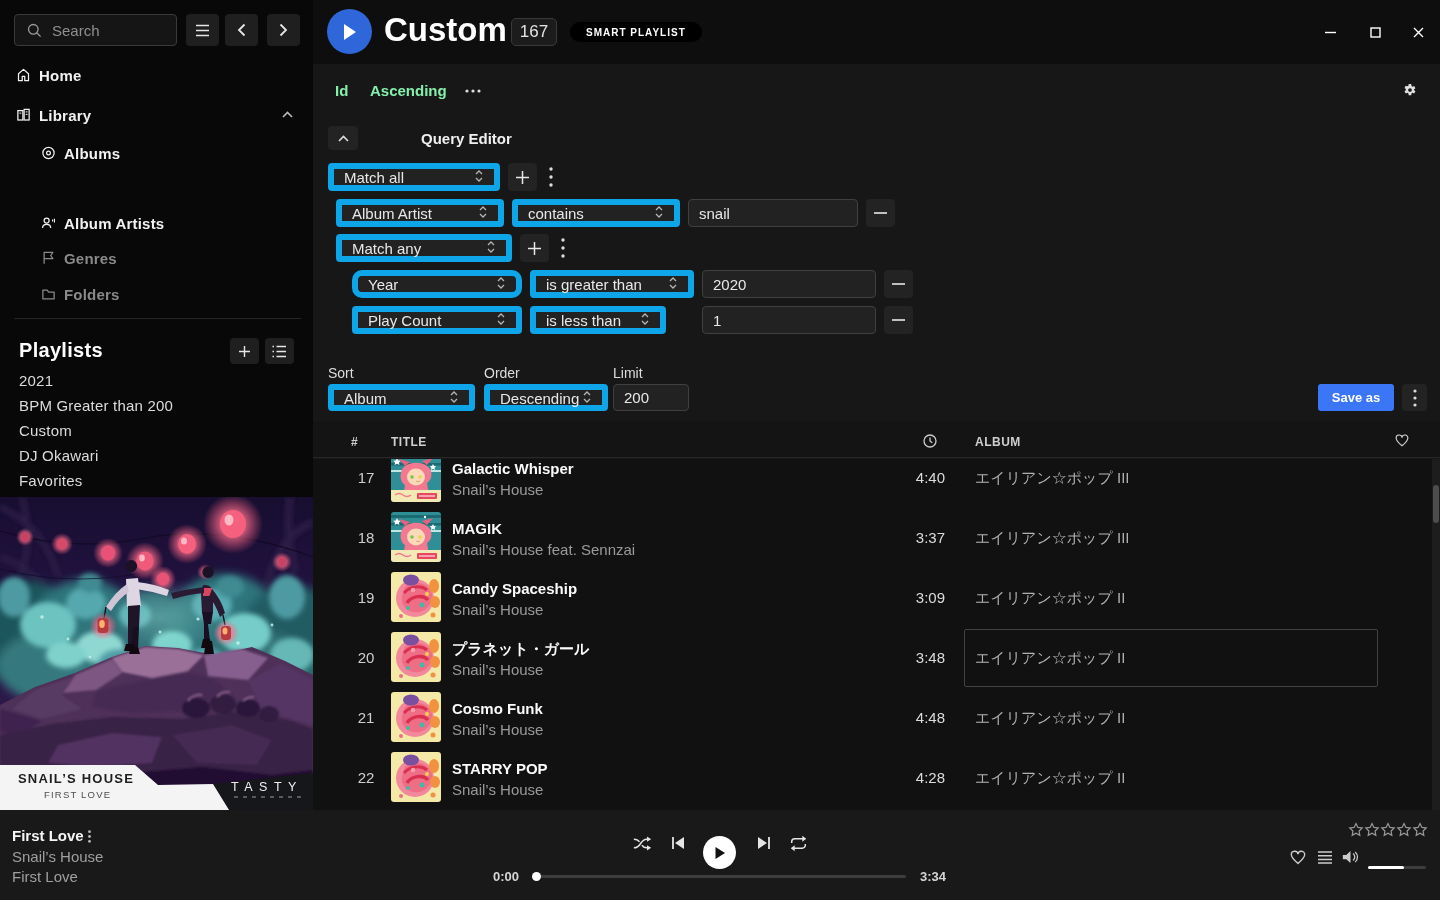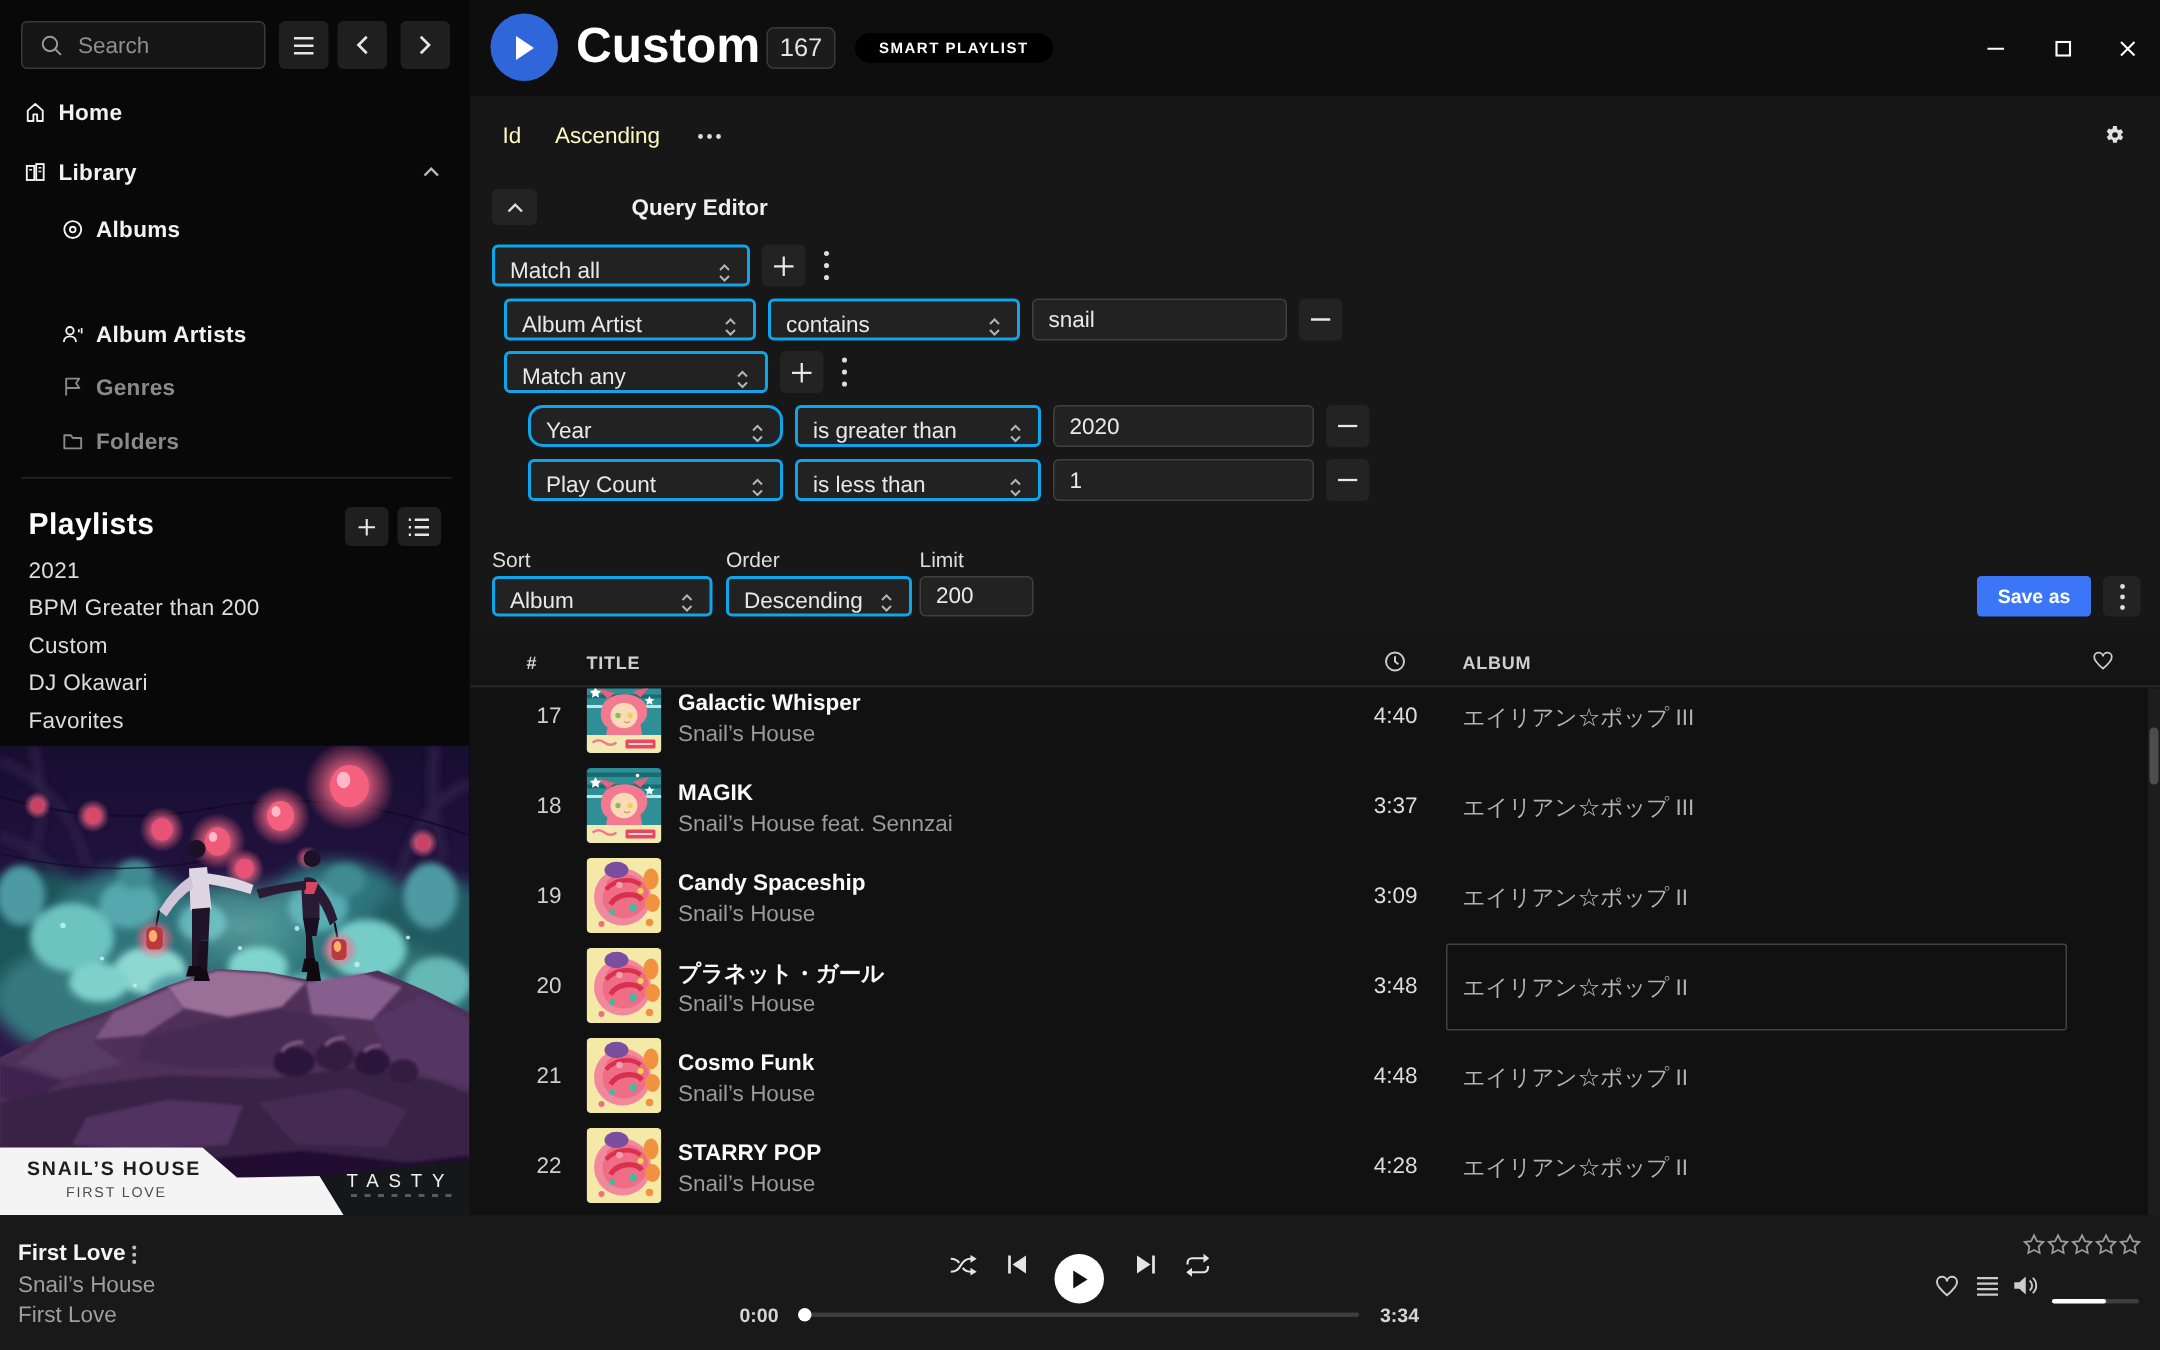--- a/index.html
+++ b/index.html
@@ -24,26 +24,26 @@
 
   
   #main { position:absolute; left:313px; top:0; right:0; height:810px; background:#171717; }
   #mheader { position:absolute; left:0; top:0; right:0; height:64px; background:#0e0e0e; }
   #playbig { position:absolute; left:14px; top:9px; width:45px; height:45px; border-radius:50%; background:#2f67da; display:flex; align-items:center; justify-content:center; }
   #ptitle { position:absolute; left:71px; top:11px; font-size:33px; font-weight:bold; color:#fff; letter-spacing:0; }
   #badge167 { position:absolute; left:198px; top:18px; width:46px; height:28px; background:#1c1c1c; border:1px solid #3a3a3a; border-radius:5px; color:#e3e3e3; font-size:17px; display:flex; align-items:center; justify-content:center; }
   #smartpl { position:absolute; left:257px; top:22px; height:20px; padding:0 16px; background:#000; border-radius:10px; color:#fff; font-size:10px; font-weight:bold; letter-spacing:1px; display:flex; align-items:center; }
   .wctl { position:absolute; top:25px; width:15px; height:15px; }
   #toolbar { position:absolute; left:0; top:64px; right:0; height:52px; }
-  .tbtxt { font-size:15px; font-weight:normal; color:#fef9c3; position:absolute; }
+  .tbtxt { font-size:15px; font-weight:bold; color:#86efac; position:absolute; }
 
   
   .qbtn { position:absolute; background:#232323; border-radius:4px; display:flex; align-items:center; justify-content:center; }
   .qlabel { position:absolute; font-size:15px; font-weight:bold; color:#f0f0f0; }
-  .sel { position:absolute; height:28px; background:#222222; border:2px solid #0ea5e9; border-radius:4px; display:flex; align-items:flex-end; padding:0 10px; font-size:15px; color:#e8e8e8; justify-content:space-between; }
+  .sel { position:absolute; height:28px; background:#222222; border:6px solid #0ea5e9; border-radius:4px; display:flex; align-items:flex-start; padding:0 10px; font-size:15px; color:#e8e8e8; justify-content:space-between; }
   .inp { position:absolute; height:28px; background:#222222; border:1px solid #404040; border-radius:4px; display:flex; align-items:center; padding:0 10px; font-size:15px; color:#e8e8e8; }
   .flabel { position:absolute; font-size:14px; color:#dddddd; }
   #saveas { position:absolute; left:1005px; top:384px; width:76px; height:27px; background:#3b76f6; border-radius:3px; color:#fff; font-size:13px; font-weight:bold; display:flex; align-items:center; justify-content:center; }
 
   
   #thead { position:absolute; left:0; top:421px; right:0; height:37px; background:#141414; border-bottom:1px solid #282828; }
   .thtxt { position:absolute; font-size:12px; font-weight:bold; color:#cfcfcf; letter-spacing:.5px; top:14px; }
   #rows { position:absolute; left:0; top:459px; right:0; height:351px; background:#111111; overflow:hidden; }
   .trow { position:absolute; left:0; width:1127px; height:60px; }
   .tnum { position:absolute; left:38px; width:30px; text-align:center; font-size:15px; color:#cfcfcf; top:22px; }
@@ -171,21 +171,21 @@
         <path d="M0 1 H13" stroke="#e8e8e8" stroke-width="1.6"></path>
       </svg>
     </div>
 
   <div class="sel" style="left:39px; top:306px; width:170px;">
       <span>Play Count</span>
       <svg width="10" height="14" viewBox="0 0 10 14">
         <path d="M2 5 L5 2 L8 5 M2 9 L5 12 L8 9" stroke="#b5b5b5" fill="none" stroke-width="1.3"></path>
       </svg>
     </div>
-  <div class="sel" style="left:217px; top:306px; width:164px;">
+  <div class="sel" style="left:217px; top:306px; width:136px;">
       <span>is less than</span>
       <svg width="10" height="14" viewBox="0 0 10 14">
         <path d="M2 5 L5 2 L8 5 M2 9 L5 12 L8 9" stroke="#b5b5b5" fill="none" stroke-width="1.3"></path>
       </svg>
     </div>
   <div class="inp" style="left:389px; top:306px; width:174px;">1</div>
   <div class="qbtn" style="left:571px; top:306px; width:29px; height:28px;">
       <svg width="13" height="2" viewBox="0 0 13 2">
         <path d="M0 1 H13" stroke="#e8e8e8" stroke-width="1.6"></path>
       </svg>

